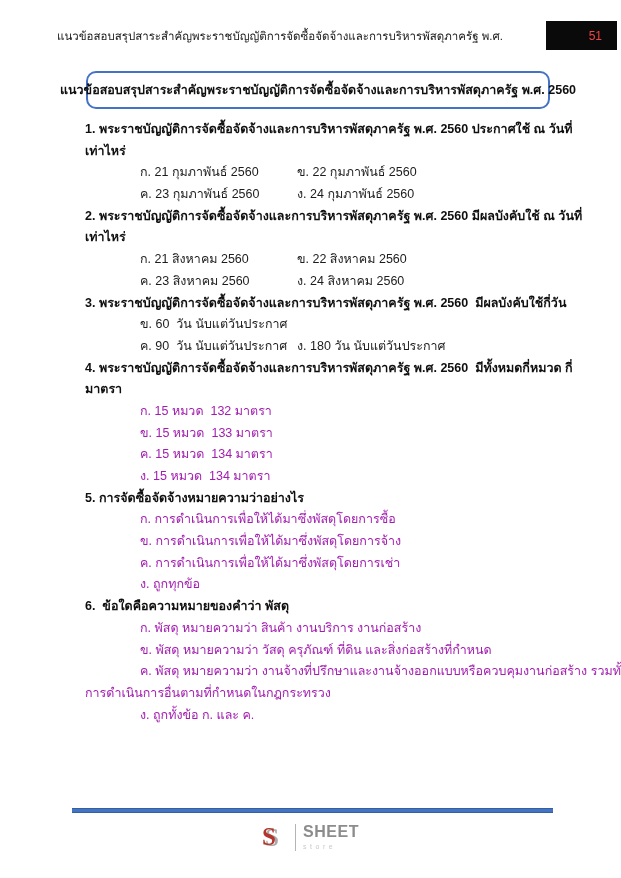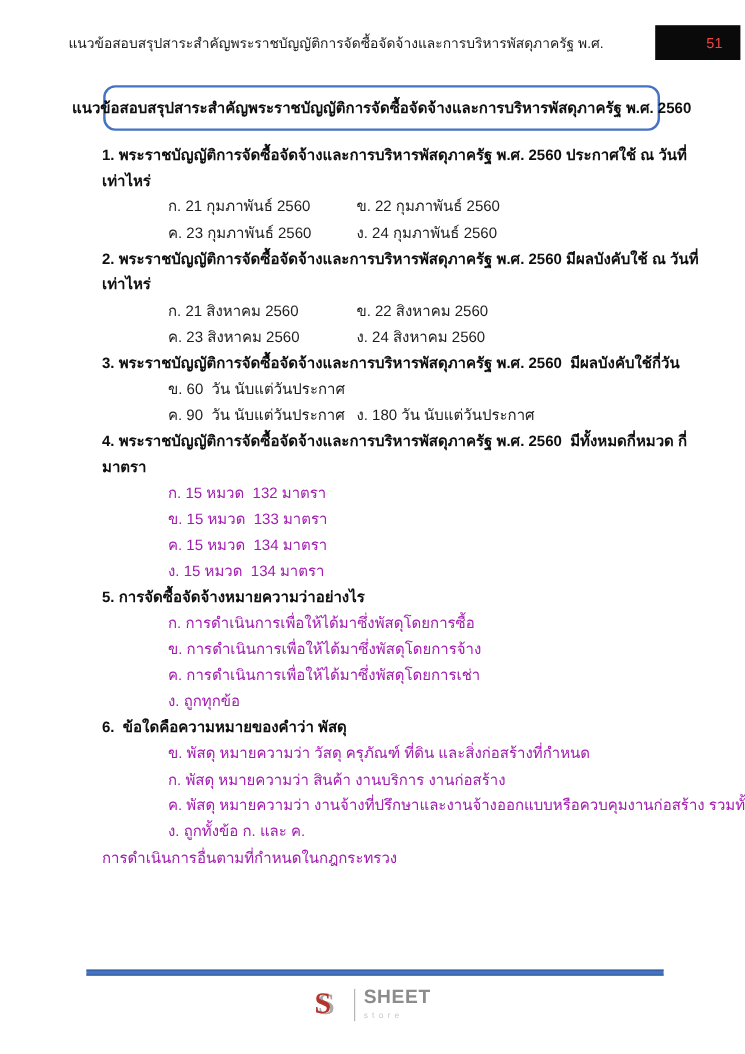--- a/index.html
+++ b/index.html
@@ -171,25 +171,25 @@
     <div>
       <div class="q-line">5. การจัดซื้อจัดจ้างหมายความว่าอย่างไร</div>
       <div class="opt-s">ก. การดำเนินการเพื่อให้ได้มาซึ่งพัสดุโดยการซื้อ</div>
       <div class="opt-s">ข. การดำเนินการเพื่อให้ได้มาซึ่งพัสดุโดยการจ้าง</div>
       <div class="opt-s">ค. การดำเนินการเพื่อให้ได้มาซึ่งพัสดุโดยการเช่า</div>
       <div class="opt-s">ง. ถูกทุกข้อ</div>
     </div>
 
     <div>
       <div class="q-line">6.  ข้อใดคือความหมายของคำว่า พัสดุ</div>
+      <div class="opt-s">ก. พัสดุ หมายความว่า สินค้า งานบริการ งานก่อสร้าง</div>
       <div class="opt-s">ข. พัสดุ หมายความว่า วัสดุ ครุภัณฑ์ ที่ดิน และสิ่งก่อสร้างที่กำหนด</div>
-      <div class="opt-s">ก. พัสดุ หมายความว่า สินค้า งานบริการ งานก่อสร้าง</div>
       <div class="opt-s">ค. พัสดุ หมายความว่า งานจ้างที่ปรึกษาและงานจ้างออกแบบหรือควบคุมงานก่อสร้าง รวมทั้ง</div>
+      <div class="opt-s opt-cont">การดำเนินการอื่นตามที่กำหนดในกฎกระทรวง</div>
       <div class="opt-s">ง. ถูกทั้งข้อ ก. และ ค.</div>
-      <div class="opt-s opt-cont">การดำเนินการอื่นตามที่กำหนดในกฎกระทรวง</div>
     </div>
 
   </div>
 
   <div class="footer-rule"></div>
   <div class="footer-logo">
     <span class="logo-s-wrap">
       <span class="logo-s-back">S</span>
       <span class="logo-s-front">S</span>
     </span>

